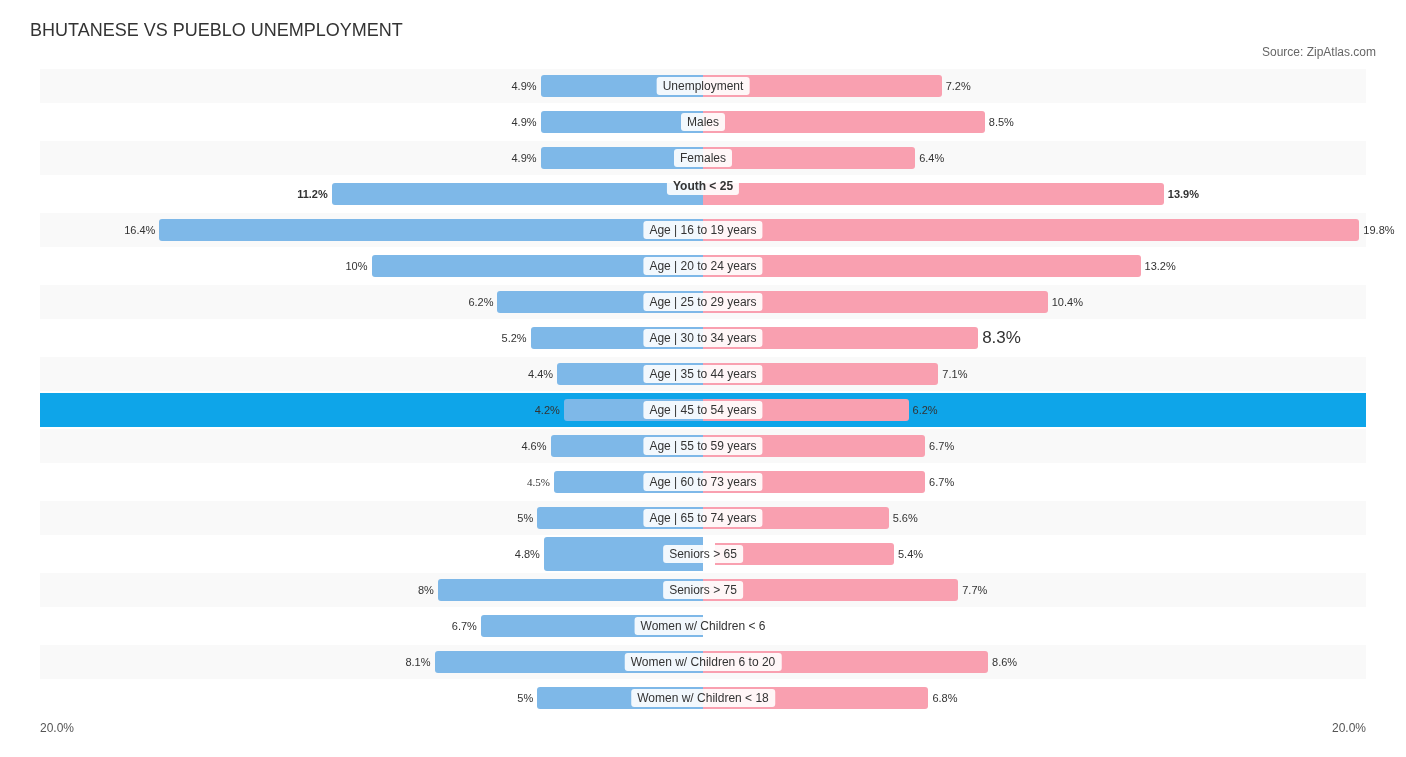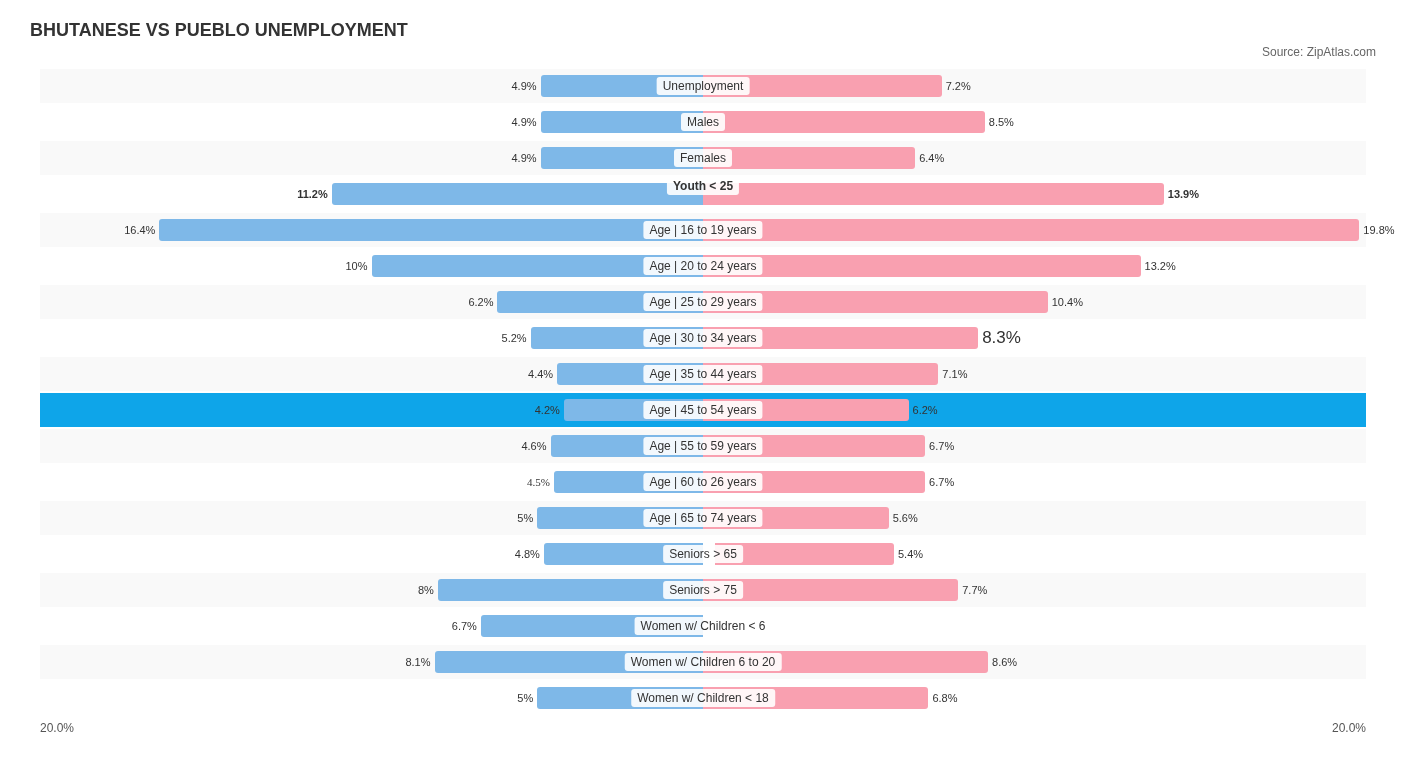--- a/index.html
+++ b/index.html
@@ -5,21 +5,21 @@
     * { box-sizing: border-box; margin: 0; padding: 0; }
     body {
       font-family: Arial, sans-serif;
       background: #fff;
       width: 1406px;
       min-height: 757px;
       padding: 20px 30px;
     }
     .chart-title {
       font-size: 18px;
-      font-weight: bold;
+      font-weight: normal;
       color: #333;
       margin-bottom: 4px;
     }
     .source {
       font-size: 12px;
       color: #666;
       text-align: right;
       margin-bottom: 10px;
     }
     .chart-container {
@@ -804,21 +804,21 @@
         left:50%;
         transform:translateX(-50%);
         z-index:10;
         white-space:nowrap;
         font-size:12px;
         color:#333;
         background:rgba(255,255,255,0.9);
         padding:2px 6px;
         border-radius:3px;
         pointer-events:none;
-      ">Age | 60 to 26 years</div>
+      ">Age | 60 to 73 years</div>
 
       <div style="width:50%; position:relative; height:100%; display:flex; align-items:center;">
         <div style="
           position:absolute;
           left:0;
           height:22px;
           width:33.5%;
           background:#f9a0b0;
           border-radius:0 3px 3px 0;
           display:flex;
@@ -900,21 +900,21 @@
     </div>
   </div>
       <div class="row" style="position: relative; display: flex; align-items: center; height: 34px; margin-bottom: 2px; background: rgb(255, 255, 255);">
     <div style="width:100%; display:flex; align-items:center; position:relative; height:100%;">
 
       <div style="width:50%; position:relative; height:100%; display:flex; align-items:center;">
 
         <div style="
           position:absolute;
           right:0;
-          height:22px;
+          height:34px;
           width:24%;
           background:#7eb8e8;
           border-radius:3px 0 0 3px;
           display:flex;
           align-items:center;
         ">
           <span style="
             position:absolute;
             right:100%;
             white-space:nowrap;

